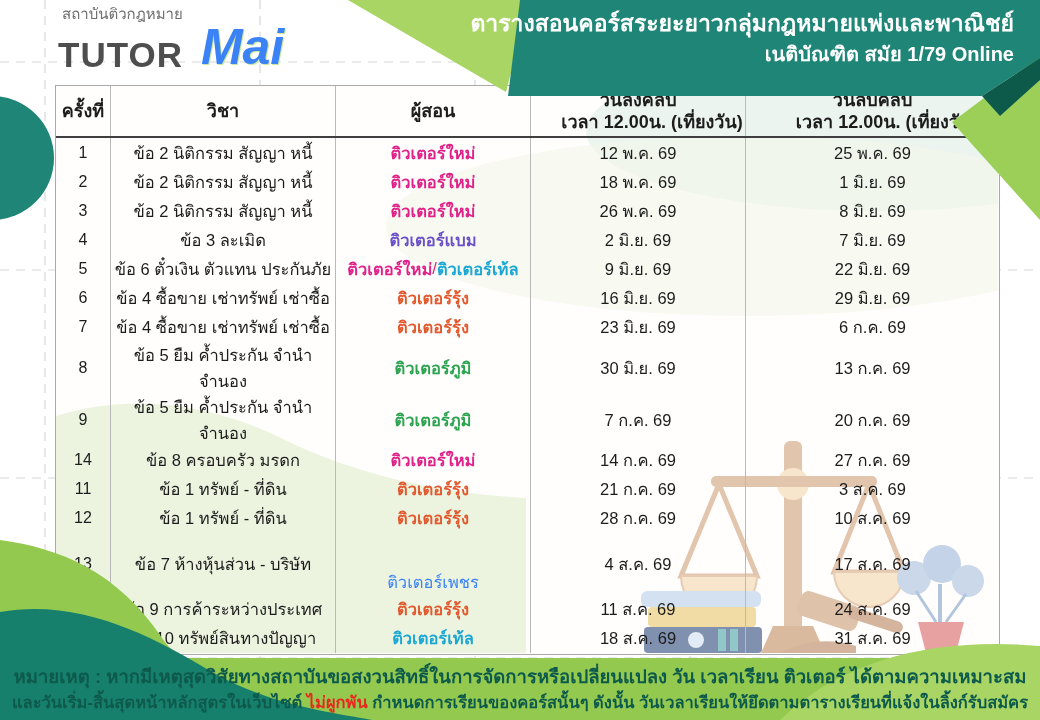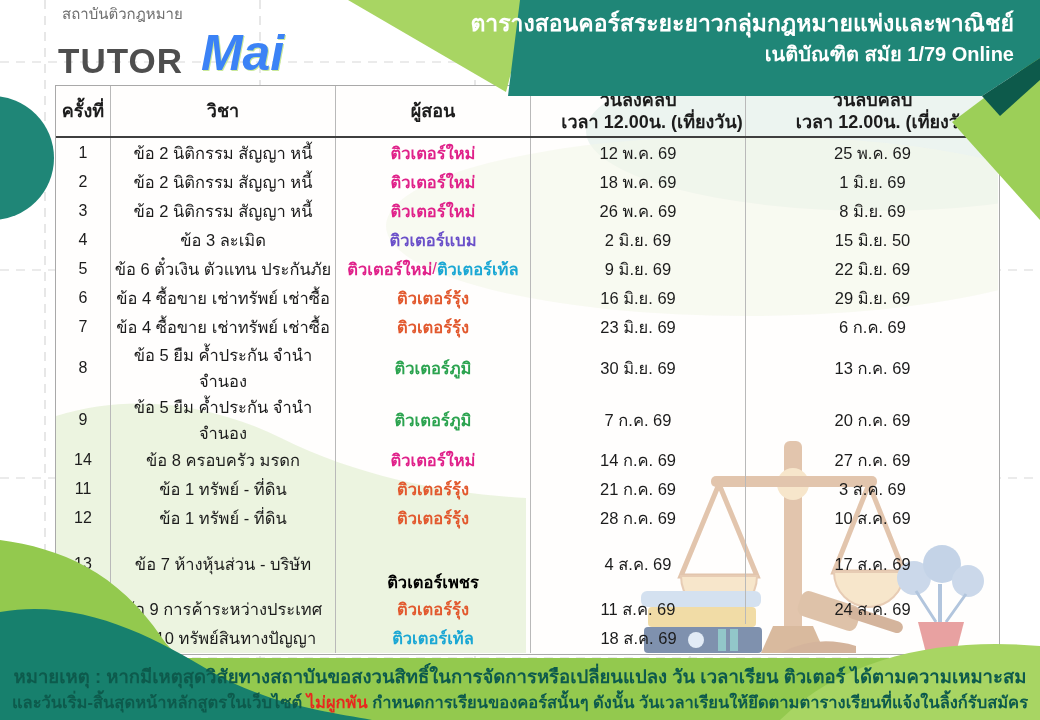--- a/index.html
+++ b/index.html
@@ -21,21 +21,21 @@
   .w-sub{width:225px;flex:none;}
   .w-tut{width:195px;flex:none;}
   .w-up{width:215px;flex:none;}
   .w-rm{width:253px;flex:none;}
   .hc{flex-direction:column;font-weight:bold;font-size:18px;line-height:1.25;}
   .hsub{font-size:18px;margin-left:28px;}
   .c{font-size:16.5px;}
   .c.w-no{font-size:16px;}
   
   .logo{position:absolute;left:58px;top:6px;z-index:6;line-height:1;}
-  .logo-inst{font-size:15px;color:#6f6f6f;margin-left:4px;margin-bottom:13px;}
+  .logo-inst{font-size:15px;color:#6f6f6f;margin-left:4px;margin-bottom:7px;}
   .logo-row{display:flex;align-items:flex-end;}
   .logo-tutor{font-size:35px;font-weight:800;color:#4e4e4e;letter-spacing:1px;margin-top:6px;}
   .logo-mai{font-size:50px;font-weight:800;font-style:italic;color:#3b82f6;margin-left:18px;
             margin-top:-6px;text-shadow:1px 1px 0 #c9e89a;}
   
   .banner{position:absolute;right:26px;top:8px;z-index:6;text-align:right;color:#ffffff;}
   .banner-l1{font-size:23px;font-weight:bold;line-height:1.35;}
   .banner-l2{font-size:20px;font-weight:bold;line-height:1.5;}
   
   .footer{position:absolute;left:0;right:0;top:664px;z-index:6;text-align:center;
@@ -153,21 +153,21 @@
           <div class="c w-up">26 พ.ค. 69</div>
           <div class="c w-rm">8 มิ.ย. 69</div>
         </div>
         <div class="trow">
           <div class="c w-no">4</div>
           <div class="c w-sub">ข้อ 3 ละเมิด</div>
           <div class="c w-tut">
             <span style="color: rgb(106, 79, 201); font-weight: bold;">ติวเตอร์แบม</span>
           </div>
           <div class="c w-up">2 มิ.ย. 69</div>
-          <div class="c w-rm">15 มิ.ย. 50</div>
+          <div class="c w-rm">7 มิ.ย. 69</div>
         </div>
         <div class="trow">
           <div class="c w-no">5</div>
           <div class="c w-sub">ข้อ 6 ตั๋วเงิน ตัวแทน ประกันภัย</div>
           <div class="c w-tut">
             <span style="color: rgb(224, 33, 138); font-weight: bold;">ติวเตอร์ใหม่</span>
             <span style="color: rgb(224, 33, 138);"> / </span>
             <span style="color: rgb(26, 167, 212); font-weight: bold;">ติวเตอร์เท้ล</span>
           </div>
           <div class="c w-up">9 มิ.ย. 69</div>
@@ -233,41 +233,42 @@
           <div class="c w-tut">
             <span style="color: rgb(226, 89, 46); font-weight: bold;">ติวเตอร์รุ้ง</span>
           </div>
           <div class="c w-up">28 ก.ค. 69</div>
           <div class="c w-rm">10 ส.ค. 69</div>
         </div>
         <div class="trow">
           <div class="c w-no">13</div>
           <div class="c w-sub">ข้อ 7 ห้างหุ้นส่วน - บริษัท</div>
           <div class="c w-tut">
-            <span style="color: #000000; font-weight: bold; margin-top: 36px;">ติวเตอร์เพชร</span>
+            <span style="color: #3b82f6; font-weight: normal; margin-top: 36px;">ติวเตอร์เพชร</span>
           </div>
           <div class="c w-up">4 ส.ค. 69</div>
           <div class="c w-rm">17 ส.ค. 69</div>
         </div>
         <div class="trow">
           <div class="c w-no">14</div>
           <div class="c w-sub">ข้อ 9 การค้าระหว่างประเทศ</div>
           <div class="c w-tut">
             <span style="color: rgb(226, 89, 46); font-weight: bold;">ติวเตอร์รุ้ง</span>
           </div>
           <div class="c w-up">11 ส.ค. 69</div>
           <div class="c w-rm">24 ส.ค. 69</div>
         </div>
         <div class="trow">
           <div class="c w-no">15</div>
           <div class="c w-sub">ข้อ 10 ทรัพย์สินทางปัญญา</div>
           <div class="c w-tut">
             <span style="color: rgb(26, 167, 212); font-weight: bold;">ติวเตอร์เท้ล</span>
           </div>
           <div class="c w-up">18 ส.ค. 69</div>
+          <div class="c w-rm">31 ส.ค. 69</div>
         </div>
       </div>
   </div>
 
   <svg class="layer decor-top" width="1040" height="240" viewBox="0 0 1040 240">
     <polygon points="348,0 530,0 506,92" fill="#a8d563"></polygon>
     <polygon points="1040,56 1040,220 952,122" fill="#9ccf58"></polygon>
     <polygon points="520,0 1040,0 1040,58 982,96 508,96" fill="#1f8677"></polygon>
     <polygon points="982,96 1040,58 1040,80 1000,116" fill="#0d5a4b"></polygon>
   </svg>

